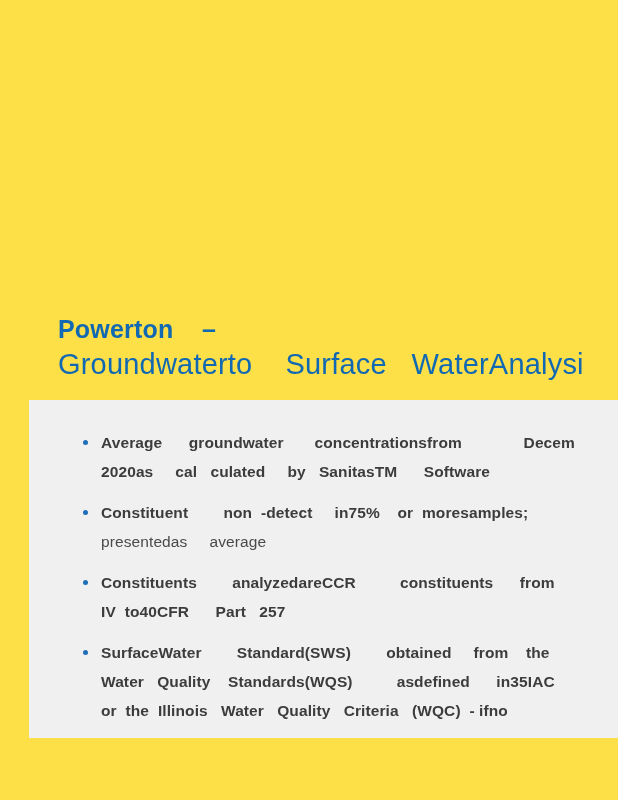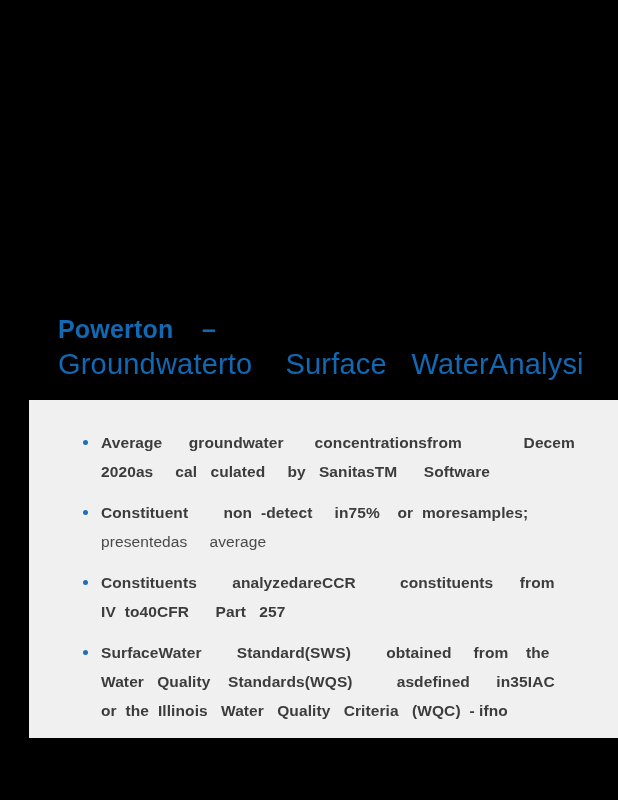--- a/index.html
+++ b/index.html
@@ -11,21 +11,21 @@
     width: 618px;
     height: 800px;
     overflow: hidden;
     font-family: "Liberation Sans", sans-serif;
     position: relative;
   }
 
   .slide {
     position: absolute;
     inset: 0;
-    background: #000000;
+    background: #fde047;
     overflow: hidden;
   }
 
   
   .title-block {
     position: absolute;
     left: 58px;
     top: 313px;
     width: 700px;           
     white-space: nowrap;

